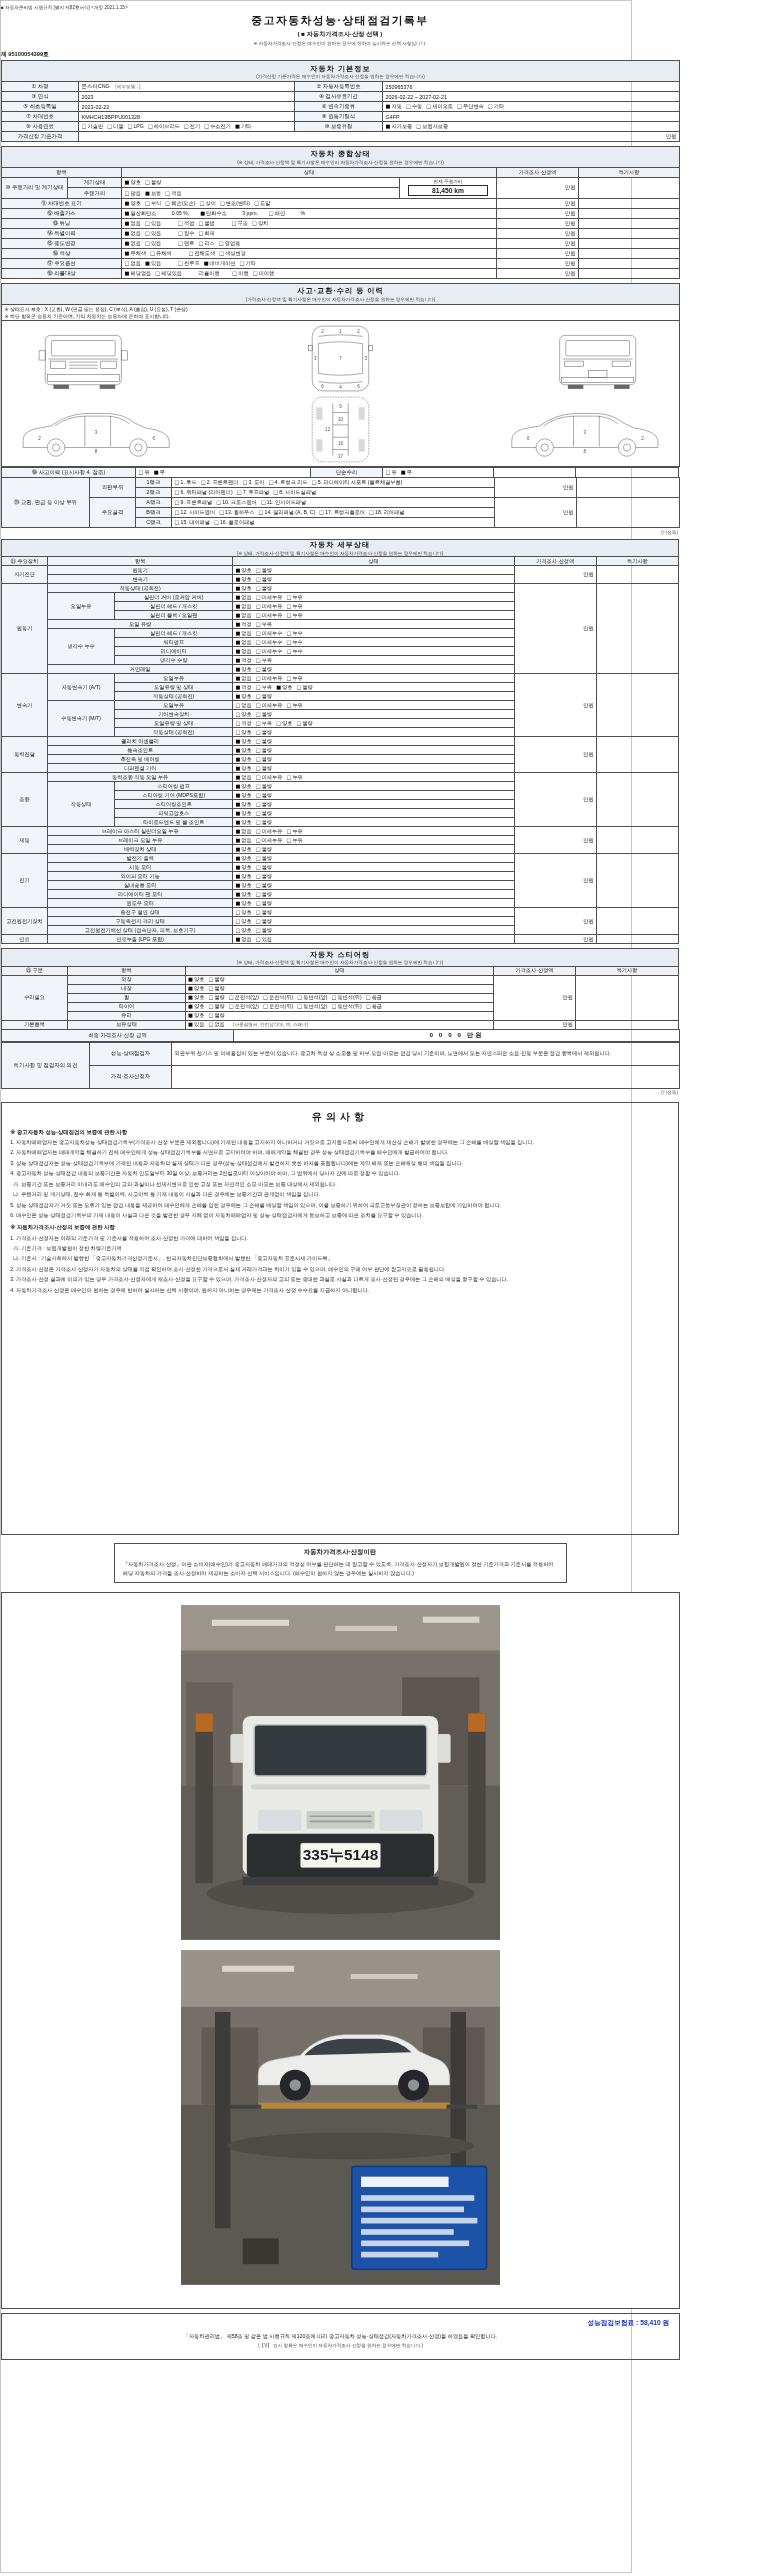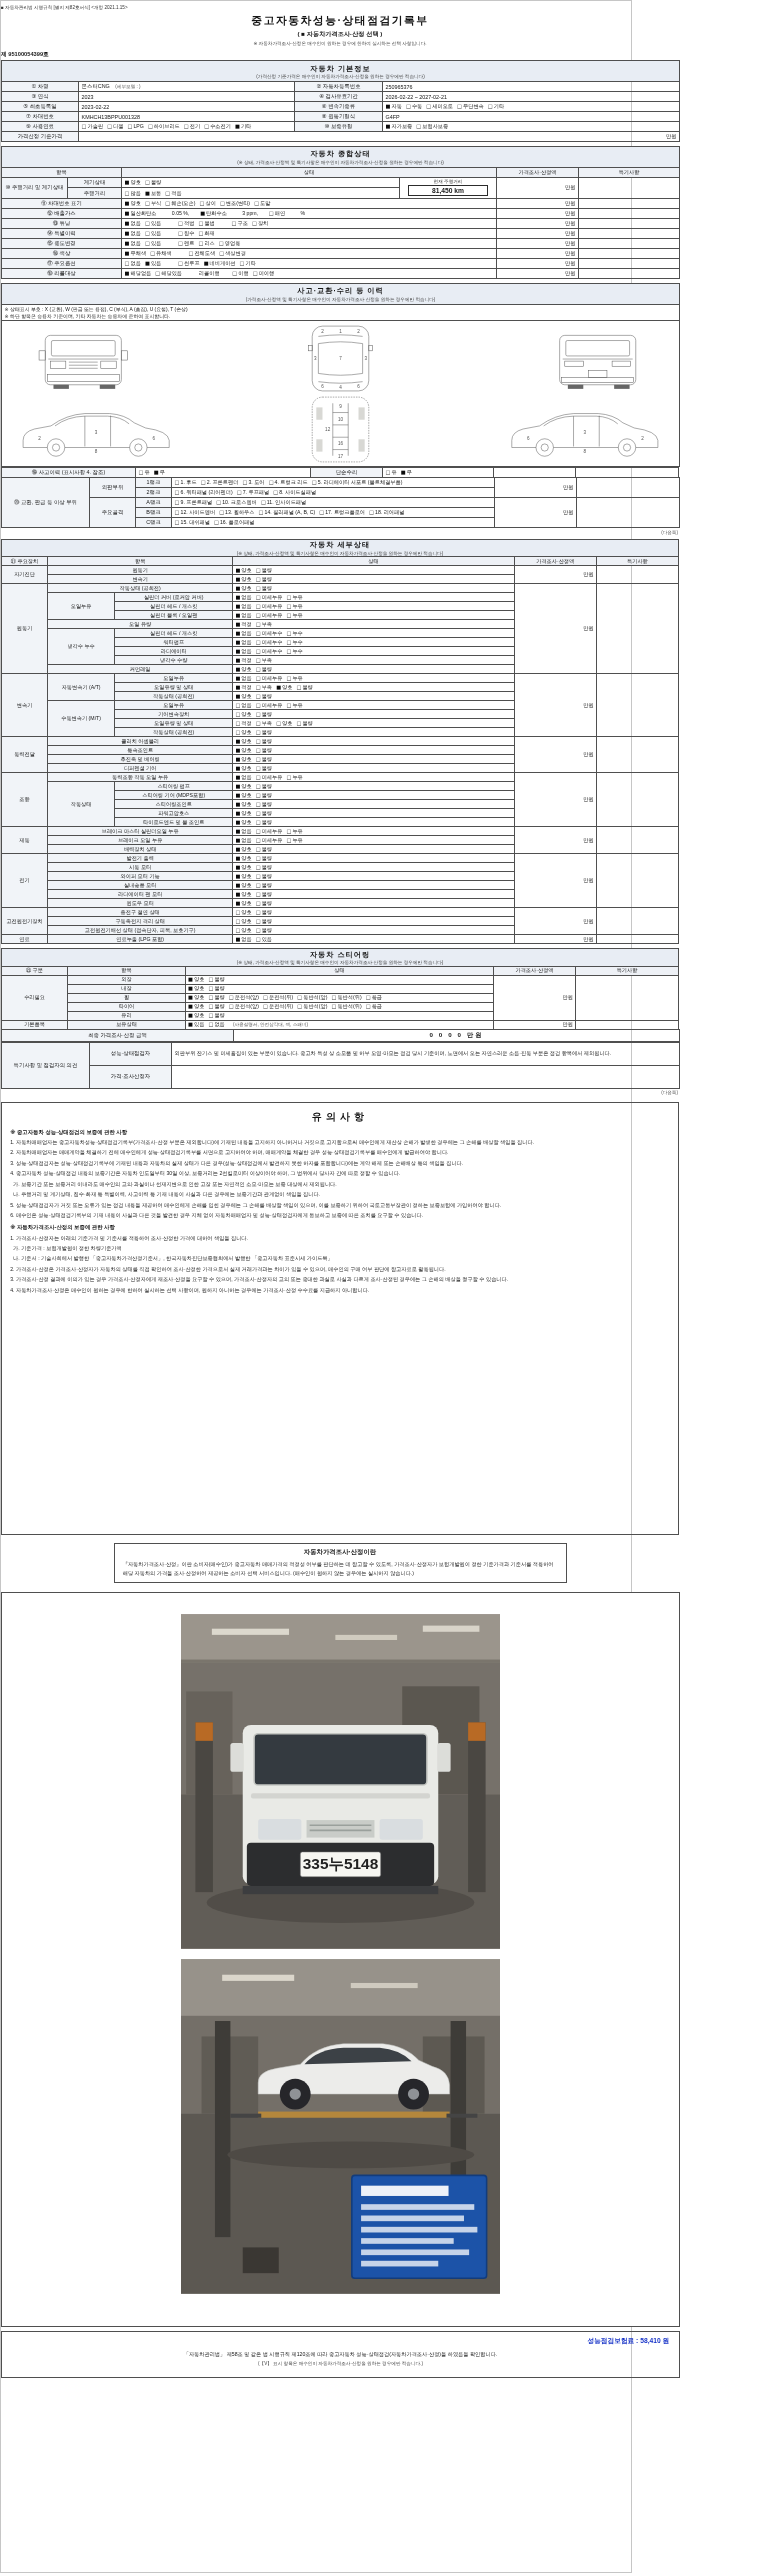--- a/index.html
+++ b/index.html
@@ -40,21 +40,21 @@
   .suffix{font-size:4.6px;color:#555;margin-left:4.1px;}
   td.finalval{text-align:center;font-weight:bold;font-size:6.2px;letter-spacing:2.1px;}
   td.opiniontxt{font-size:5.2px;line-height:1.5;height:23px;text-align:left;}
   .noticebox{border:0.5px solid #4f4f4f;margin-top:6.2px;padding:6.2px 8.2px 8.2px;min-height:433px;}
   .notice-title{text-align:center;font-weight:bold;font-size:10px;letter-spacing:4.1px;margin:1px 0 5.2px;}
   .notice-head{font-weight:bold;font-size:5.4px;margin:5.2px 0 2.1px;}
   .notice-item{font-size:5.2px;line-height:1.6;white-space:pre-wrap;margin-bottom:2.1px;color:#222;}
   .pricingbox{width:453px;margin:8.2px auto 5.2px;border:0.5px solid #4f4f4f;padding:4.6px 8.2px;}
   .pricing-title{text-align:center;font-weight:bold;font-size:6.4px;margin-bottom:3.1px;}
   .pricing-body{font-size:5.2px;line-height:1.6;color:#222;}
-  td.photocell{background:#fff;padding:21px 0;text-align:center;}
+  td.photocell{background:#fff;padding:12px 0;text-align:center;}
   svg.photo{display:block;margin:0 auto 10.3px;}
   .insurance{text-align:right;font-size:6.7px;font-weight:bold;color:#1733c8;margin:4.1px 7.2px 5.2px;}
   .signline{text-align:center;font-size:5.2px;margin:2.6px 4.1px;}
   .signline.small{font-size:4.6px;color:#444;margin-bottom:5.2px;}
 </style>
 </head>
 <body>
 
 <div class="sheet">
 <div class="page">

